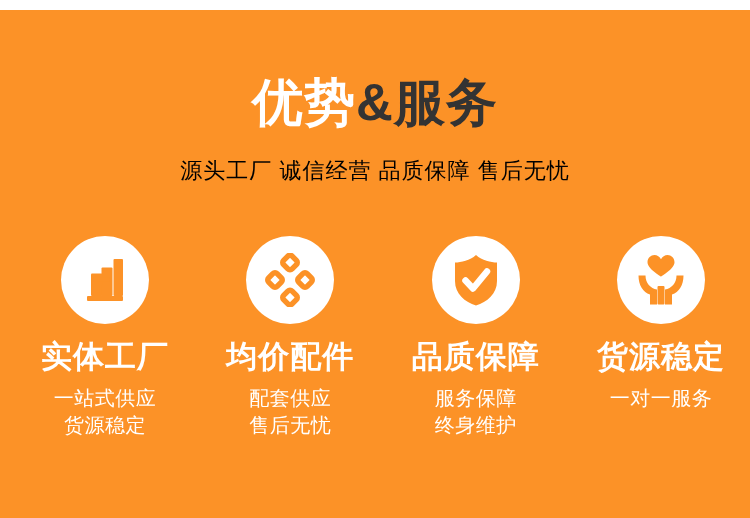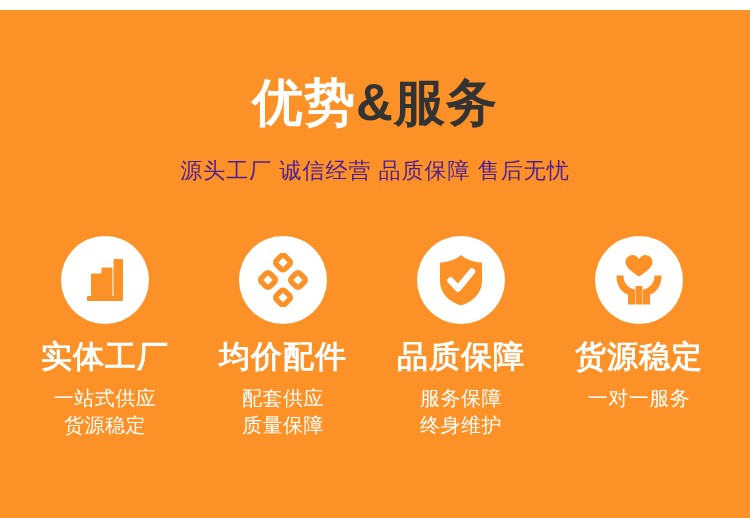--- a/index.html
+++ b/index.html
@@ -51,35 +51,35 @@
     color: #333333;
   }
 
   .subheading {
     position: absolute;
     left: 0;
     top: 155px;
     width: 750px;
     text-align: center;
     font-size: 22px;
-    color: #4c1d95;
+    color: #000000;
     line-height: 1;
     letter-spacing: 1px;
     white-space: nowrap;
   }
 
   
   .features {
     position: absolute;
     left: 0;
     top: 231px;
     width: 750px;
     display: flex;
     flex-direction: row;
-    justify-content: flex-start;
+    justify-content: space-between;
   }
   .feature {
     width: 178px;
     display: flex;
     flex-direction: column;
     align-items: center;
   }
   .feature:first-child {
     margin-left: 16px;
   }
@@ -160,21 +160,21 @@
             <rect x="21" y="3.5" width="12" height="12" rx="3" transform="rotate(45 27 9.5)"></rect>
             <rect x="6" y="21" width="12" height="12" rx="3" transform="rotate(45 12 27)"></rect>
             <rect x="36" y="21" width="12" height="12" rx="3" transform="rotate(45 42 27)"></rect>
             <rect x="21" y="38.5" width="12" height="12" rx="3" transform="rotate(45 27 44.5)"></rect>
           </g>
         </svg>
       </div>
       <div class="feature-title">均价配件</div>
       <div class="feature-lines">
         <div>配套供应</div>
-        <div>质量保障</div>
+        <div>售后无忧</div>
       </div>
     </div>
 
     <div class="feature">
       <div class="icon-circle">
         <svg width="52" height="54" viewBox="0 0 52 54" aria-hidden="true">
           <path d="M26 2 C20 7.5 11 9.5 5 9.5 L5 28 C5 41 15 49 26 52.5 C37 49 47 41 47 28 L47 9.5 C41 9.5 32 7.5 26 2 Z" fill="#fc9227"></path>
           <path d="M15.5 27.5 L23 35.5 L37 18.5" fill="none" stroke="#ffffff" stroke-width="6.5" stroke-linecap="round" stroke-linejoin="round"></path>
         </svg>
       </div>

